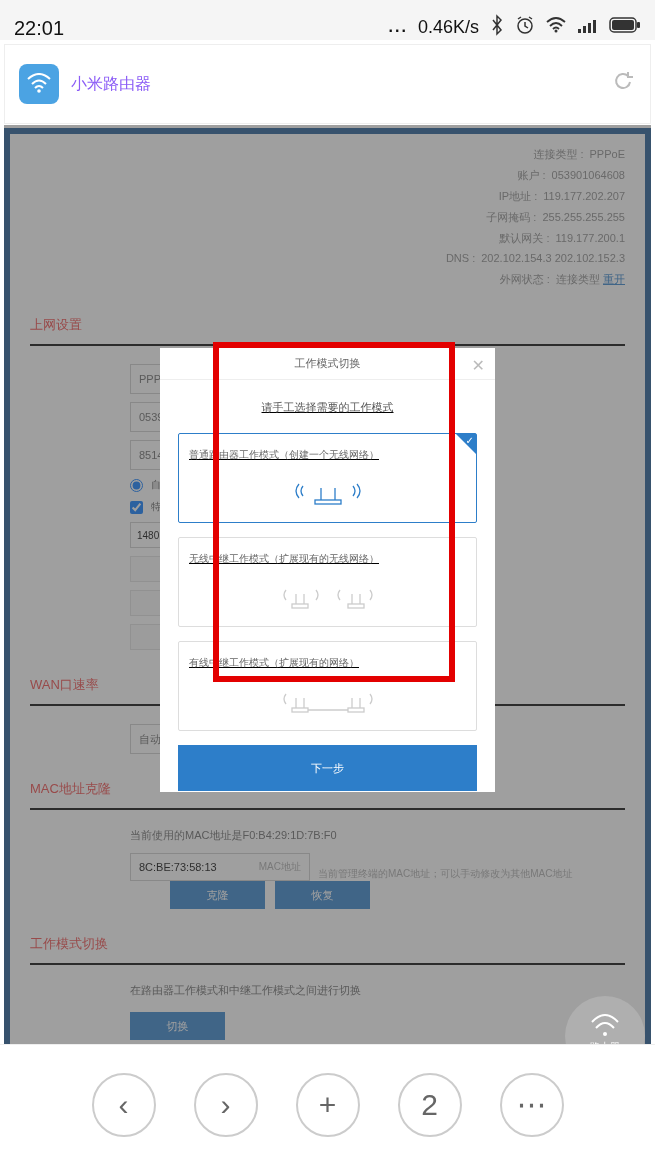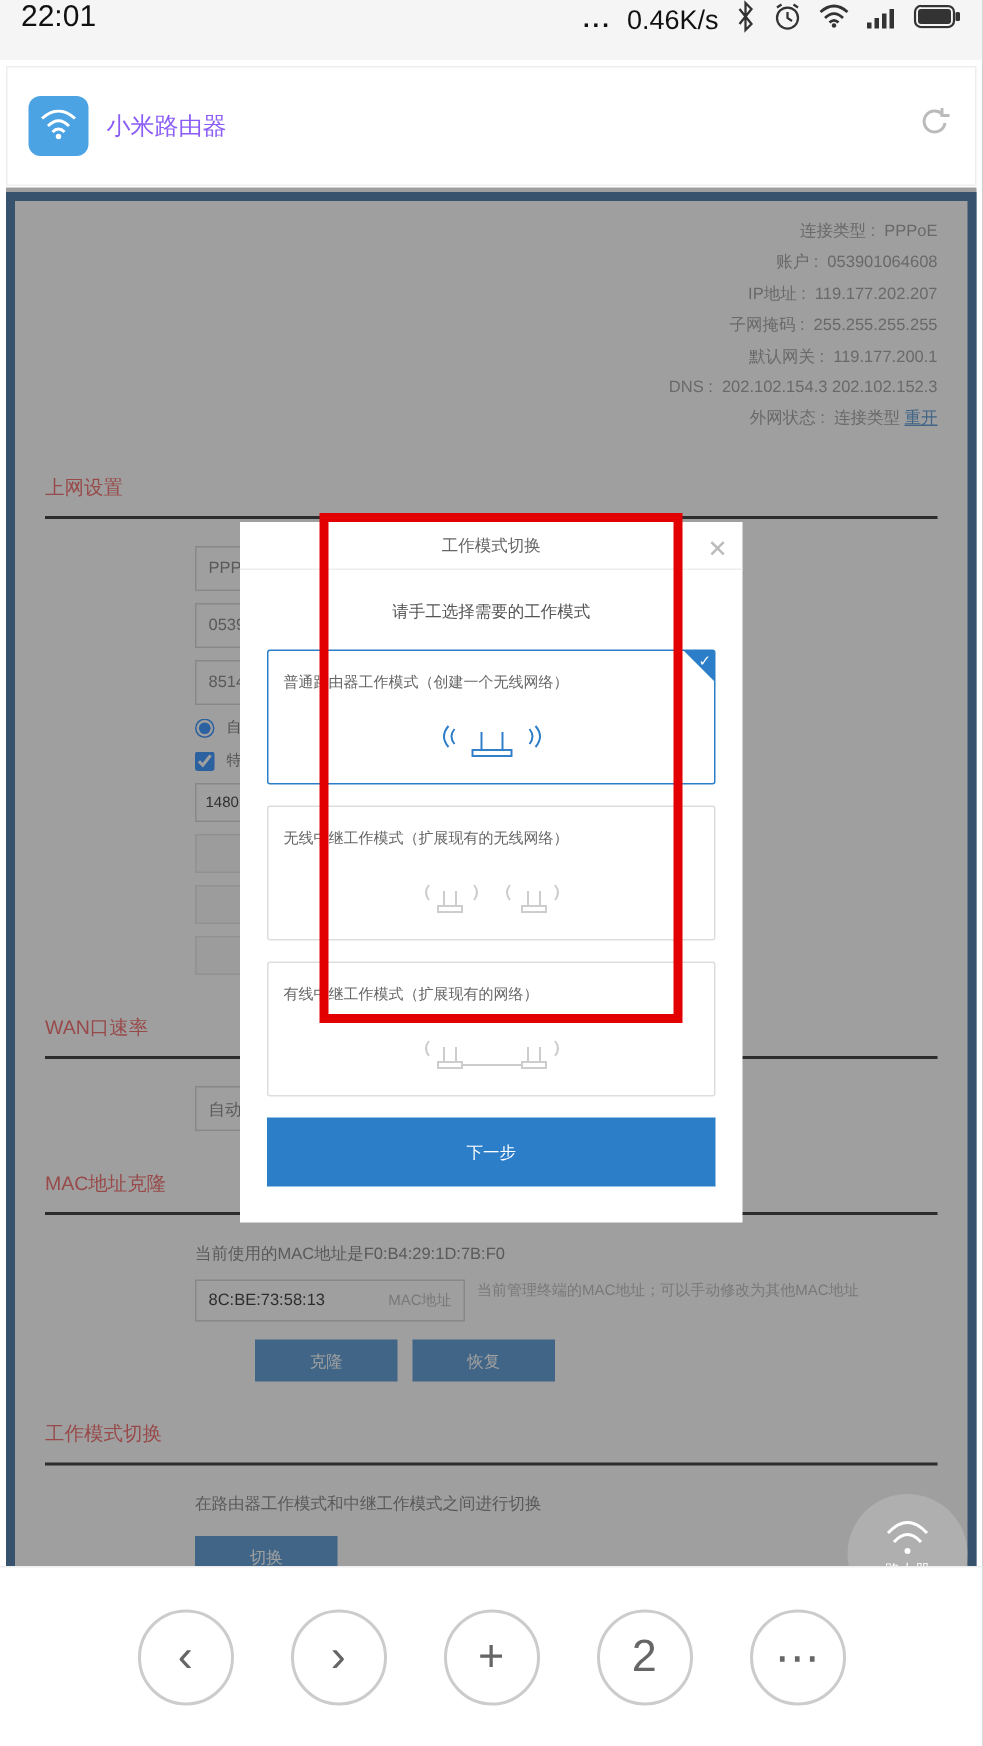--- a/index.html
+++ b/index.html
@@ -1,19 +1,19 @@
 <!DOCTYPE html>
 <html><head>
 <meta charset="utf-8">
 <style>
 * { margin: 0; padding: 0; box-sizing: border-box; }
 body { font-family: "Microsoft YaHei", sans-serif; background: #fff; width: 655px; height: 1164px; position: relative; overflow: hidden; }
 
 
-.status-bar { height: 40px; background: #f5f5f5; display: flex; align-items: flex-start; justify-content: space-between; padding: 0 14px; font-size: 20px; color: #111; }
+.status-bar { height: 40px; background: #f5f5f5; display: flex; align-items: flex-end; justify-content: space-between; padding: 0 14px; font-size: 20px; color: #111; }
 .status-left { font-weight: 500; }
 .status-right { display: flex; align-items: center; gap: 10px; font-size: 16px; }
 .status-right .speed { font-size: 18px; }
 .dots { letter-spacing: 2px; font-weight: bold; }
 
 
 .title-bar { height: 80px; background: #fff; border: 1px solid #eee; display: flex; align-items: center; padding: 0 14px; margin: 4px; }
 .app-icon { width: 40px; height: 40px; background: #4ba3e3; border-radius: 8px; display: flex; align-items: center; justify-content: center; margin-right: 12px; }
 .app-title { font-size: 16px; color: #8b5cf6; flex: 1; }
 .refresh-icon { color: #aaa; }
@@ -34,40 +34,40 @@
 .form-area { margin-left: 100px; }
 .input-row { margin-bottom: 8px; position: relative; }
 .input-box { width: 210px; height: 30px; border: 1px solid #ccc; padding: 0 8px; font-size: 11px; color: #666; background: #fff; display: flex; align-items: center; justify-content: space-between; }
 .input-box .right { color: #888; font-size: 10px; }
 .radio-row { font-size: 10px; color: #555; margin: 8px 0; display: flex; align-items: center; gap: 6px; }
 .radio-row input { margin-right: 2px; }
 .small-input { width: 100px; height: 26px; border: 1px solid #ccc; padding: 0 6px; font-size: 10px; }
 .ghost-input { width: 70px; height: 26px; border: 1px solid #e0e0e0; background: #f8f8f8; }
 
 .mac-row { font-size: 11px; color: #666; margin-bottom: 10px; }
-.mac-input-row { display: flex; align-items: flex-start; gap: 8px; margin-bottom: 12px; }
+.mac-input-row { display: flex; align-items: flex-end; gap: 8px; margin-bottom: 0; }
 .mac-input { width: 180px; height: 28px; border: 1px solid #ccc; padding: 0 8px; font-size: 11px; display: flex; align-items: center; justify-content: space-between; }
 .mac-hint { font-size: 10px; color: #aaa; }
 .btn-row { display: flex; gap: 10px; padding-left: 40px; }
 .btn-blue { background: #2d7ec9; color: #fff; border: none; width: 95px; height: 28px; font-size: 11px; cursor: pointer; }
 .switch-desc { font-size: 11px; color: #666; margin: 14px 0; }
 
 .footer { background: #1a5490; padding: 24px 0; text-align: center; }
 .footer-line { font-size: 9px; color: #6a95be; margin-bottom: 6px; }
 
 
 .bottom-nav { position: absolute; bottom: 0; left: 0; right: 0; height: 120px; background: #fff; display: flex; align-items: center; justify-content: center; gap: 38px; border-top: 1px solid #eee; }
 .nav-btn { width: 64px; height: 64px; border: 2px solid #ccc; border-radius: 50%; display: flex; align-items: center; justify-content: center; font-size: 30px; color: #666; background: #fff; }
 
 
 .overlay { position: absolute; top: 125px; left: 4px; right: 4px; bottom: 120px; background: rgba(80,80,80,0.55); }
 .modal { position: absolute; top: 348px; left: 160px; width: 335px; background: #fff; }
 .modal-header { height: 32px; display: flex; align-items: center; justify-content: center; border-bottom: 1px solid #eee; position: relative; font-size: 11px; color: #666; }
 .modal-close { position: absolute; right: 10px; top: 8px; color: #bbb; font-size: 16px; cursor: pointer; }
-.modal-body { padding: 20px 18px 24px; }
+.modal-body { padding: 20px 18px 1px; text-decoration: underline; }
 .modal-prompt { text-align: center; font-size: 11px; color: #555; margin-bottom: 18px; }
 .mode-card { border: 1px solid #ddd; border-radius: 2px; padding: 14px 10px 16px; text-align: left; margin-bottom: 14px; position: relative; }
 .mode-card.selected { border-color: #2d7ec9; }
 .mode-card .check { position: absolute; top: 0; right: 0; width: 0; height: 0; border-left: 20px solid transparent; border-top: 20px solid #2d7ec9; }
 .mode-card .check::after { content: "✓"; position: absolute; top: -19px; right: 2px; color: #fff; font-size: 10px; }
 .mode-title { font-size: 10px; color: #666; margin-bottom: 14px; }
 .mode-icon { display: flex; justify-content: center; align-items: center; gap: 4px; }
 .router-svg { stroke: #2d7ec9; }
 .mode-card:not(.selected) .router-svg { stroke: #ccc; }
 .modal-next { width: 100%; height: 46px; background: #2d7ec9; color: #fff; border: none; font-size: 11px; cursor: pointer; }

